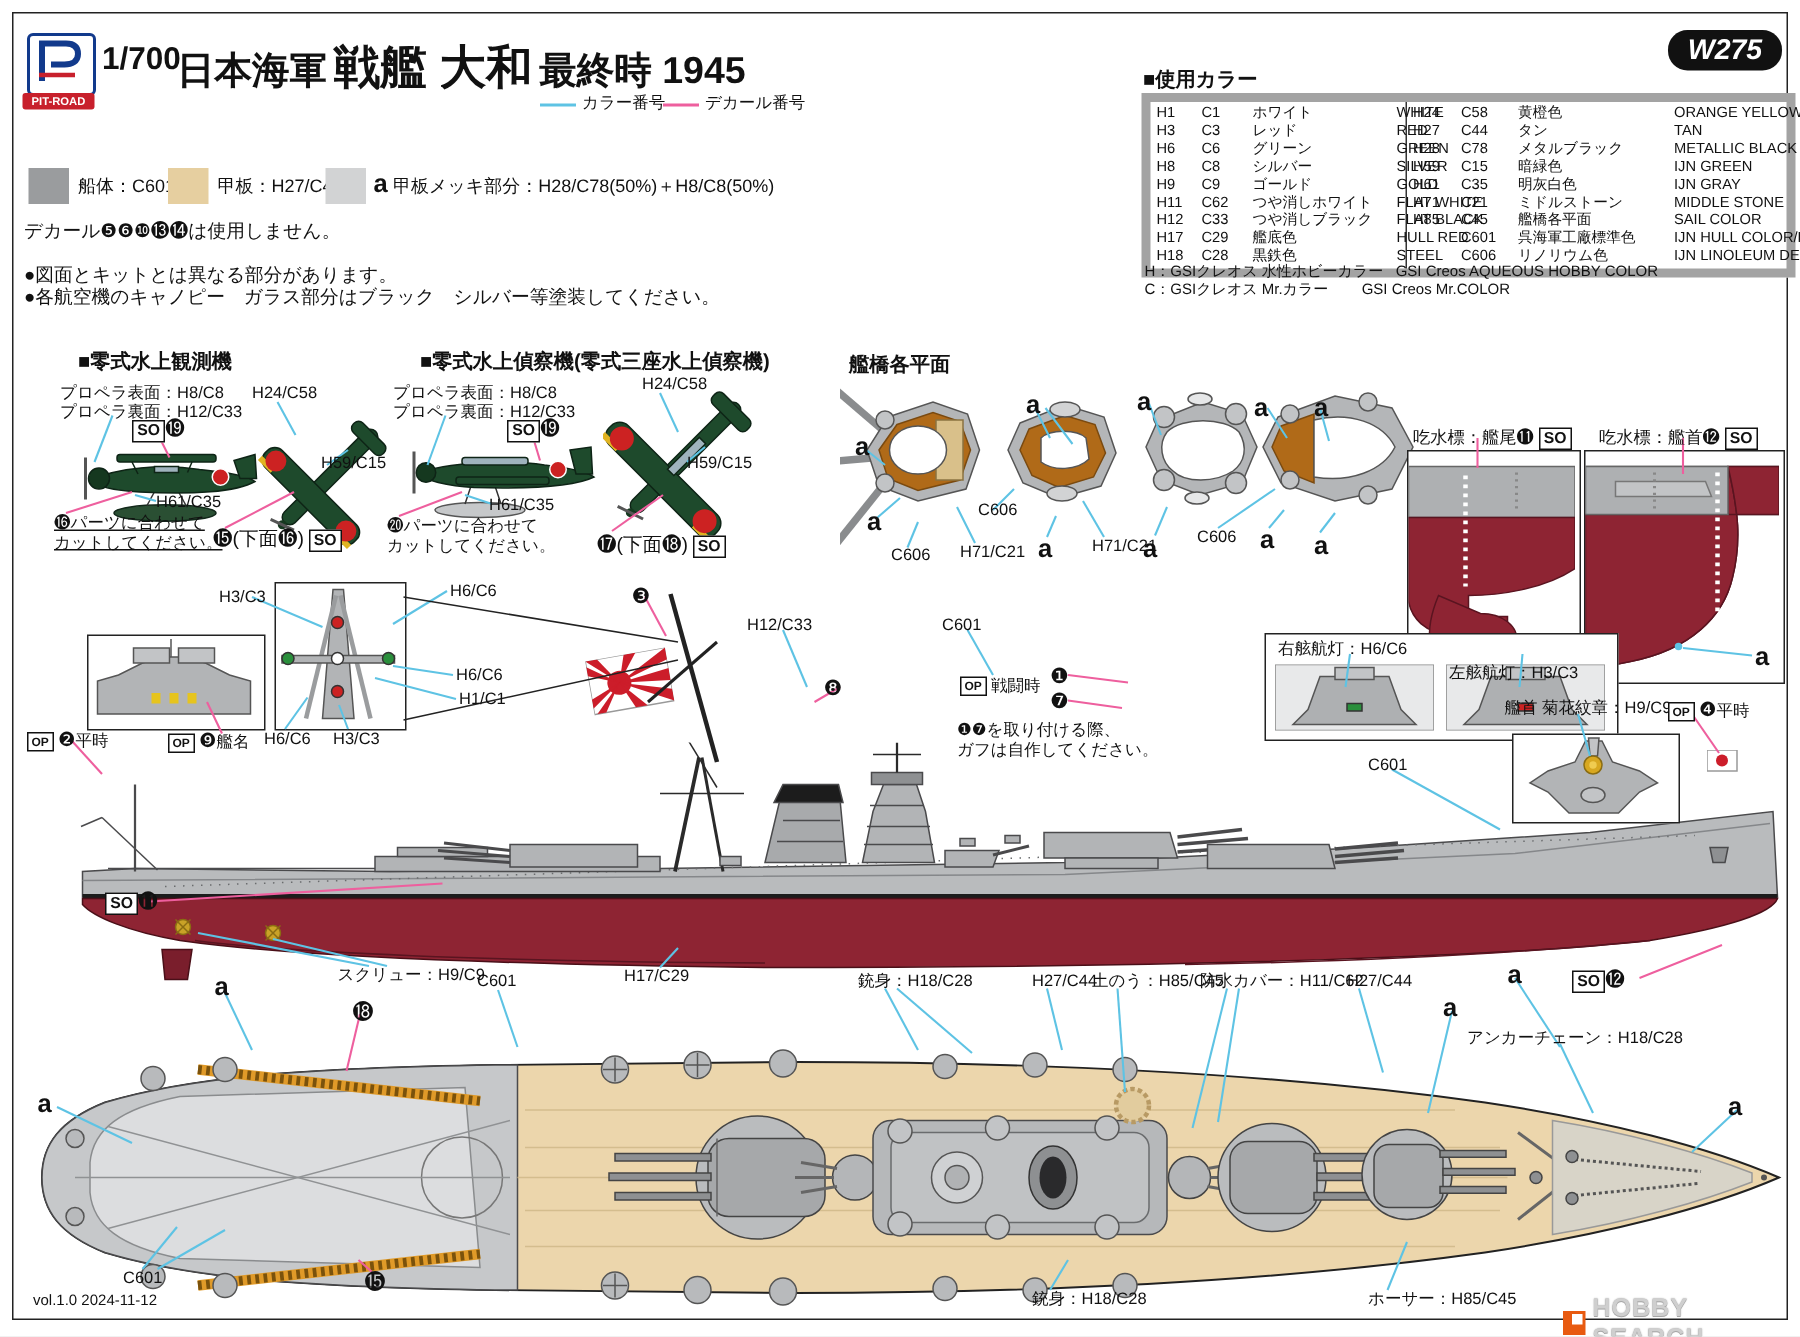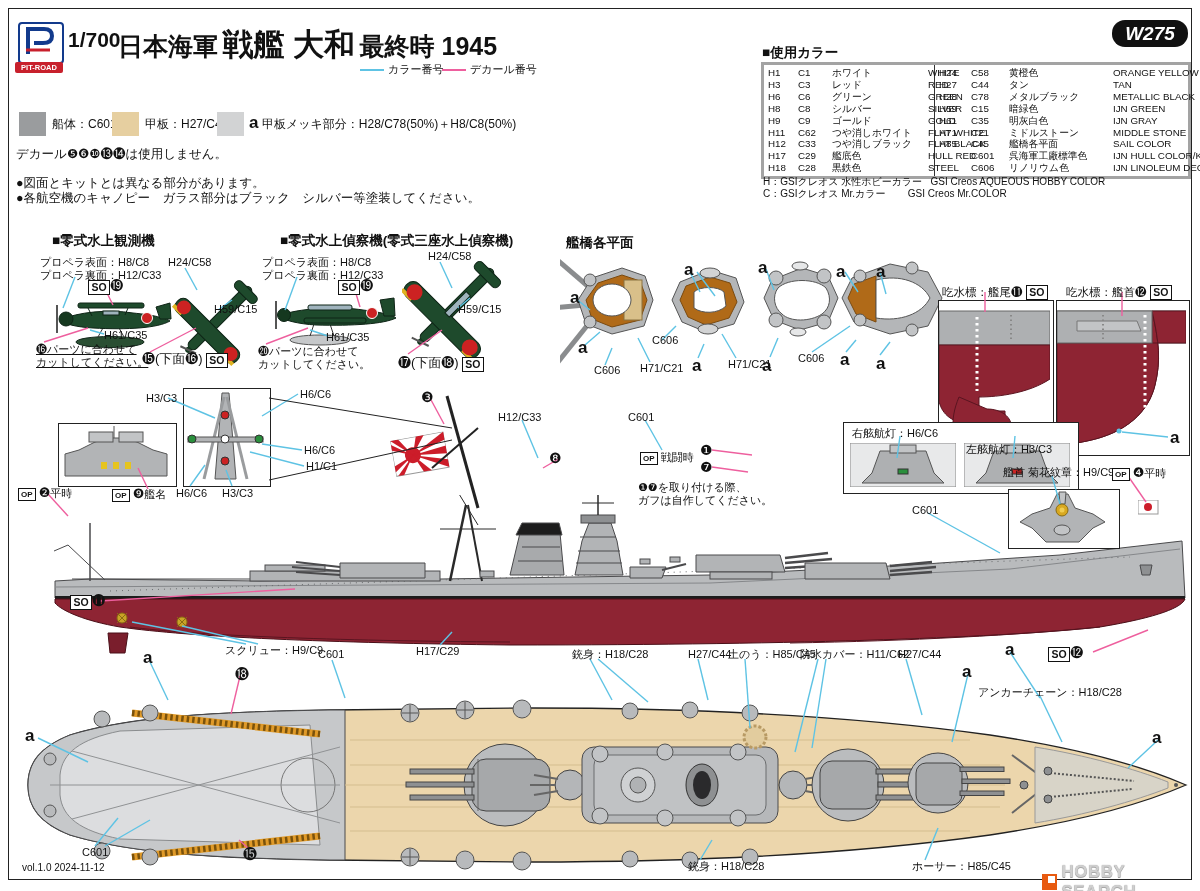--- a/index.html
+++ b/index.html
@@ -10,21 +10,21 @@
 .lb{position:absolute;font-size:11px;line-height:1.15;white-space:nowrap;color:#111;z-index:6;}
 .pre{white-space:pre-line;}
 .ba{position:absolute;font-weight:bold;font-size:17px;z-index:6;}
 .cn{position:absolute;font-size:14px;z-index:6;}
 .sec{position:absolute;font-weight:bold;font-size:13.5px;z-index:6;}
 .sob{display:inline-block;border:1.6px solid #111;background:#fff;padding:0 2.5px;font-weight:bold;font-size:10.5px;line-height:13px;vertical-align:middle;}
 .opb{display:inline-block;border:1.2px solid #111;background:#fff;font-weight:bold;font-size:8px;line-height:9px;padding:1px 2px;vertical-align:middle;letter-spacing:0;}
 .inset{position:absolute;background:#fff;border:1.5px solid #222;z-index:4;}
 .legline{position:absolute;height:2px;z-index:6;}
 .sw{position:absolute;width:27px;height:24px;z-index:6;}
-#colorTable{position:absolute;left:761px;top:62px;width:424px;border:3px solid #a3a3a3;display:flex;z-index:6;background:#fff;}
+#colorTable{position:absolute;left:761px;top:62px;width:424px;border:6px solid #a3a3a3;display:flex;z-index:6;background:#fff;}
 #colorTable .grp{padding:2px 0 2px 4px;}
 #colorTable .grp.l{width:166px;border-right:1px solid #333;}
 #colorTable .grp.r{flex:1;}
 .trow{display:grid;font-size:9.8px;line-height:11.9px;white-space:nowrap;}
 .grp.l .trow{grid-template-columns:30px 34px 96px auto;}
 .grp.r .trow{grid-template-columns:32px 38px 104px auto;}
 #w275{position:absolute;left:1112px;top:20px;width:76px;height:27px;background:#111;border-radius:13px;color:#fff;font-weight:bold;font-size:19px;text-align:center;line-height:27px;font-style:italic;z-index:7;}
 #pitlogo{position:absolute;left:18px;top:22px;width:42px;height:38px;border:2px solid #123a8c;border-radius:4px;background:#fff;z-index:6;}
 #pitbar{position:absolute;left:15px;top:62px;width:48px;height:11px;background:#c8202c;color:#fff;font-weight:bold;font-size:7.5px;text-align:center;line-height:11px;z-index:6;border-radius:2px;}
 .wm{position:absolute;left:1042px;top:862px;z-index:9;display:flex;align-items:center;gap:4px;}

